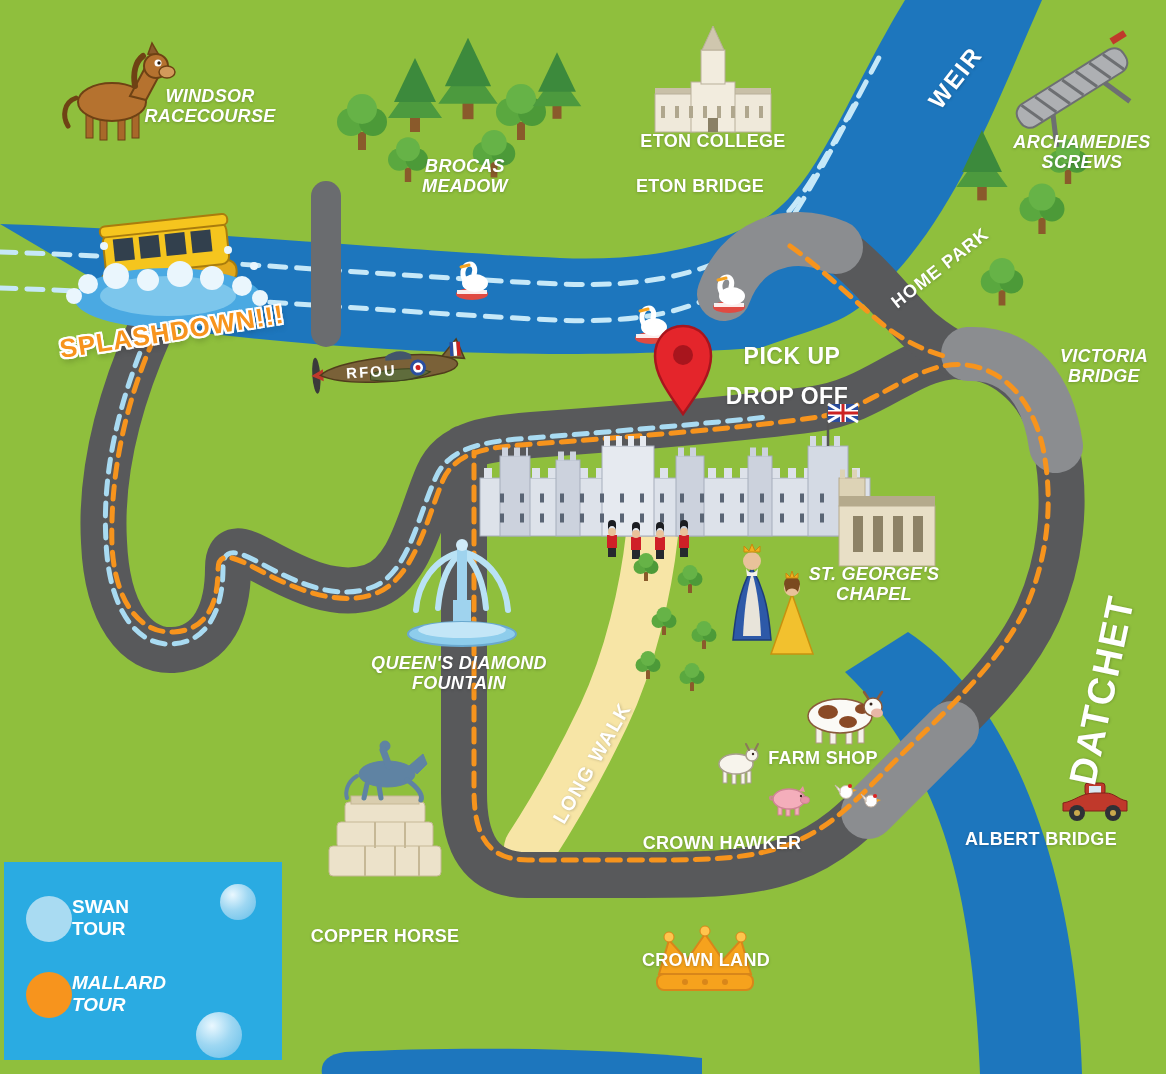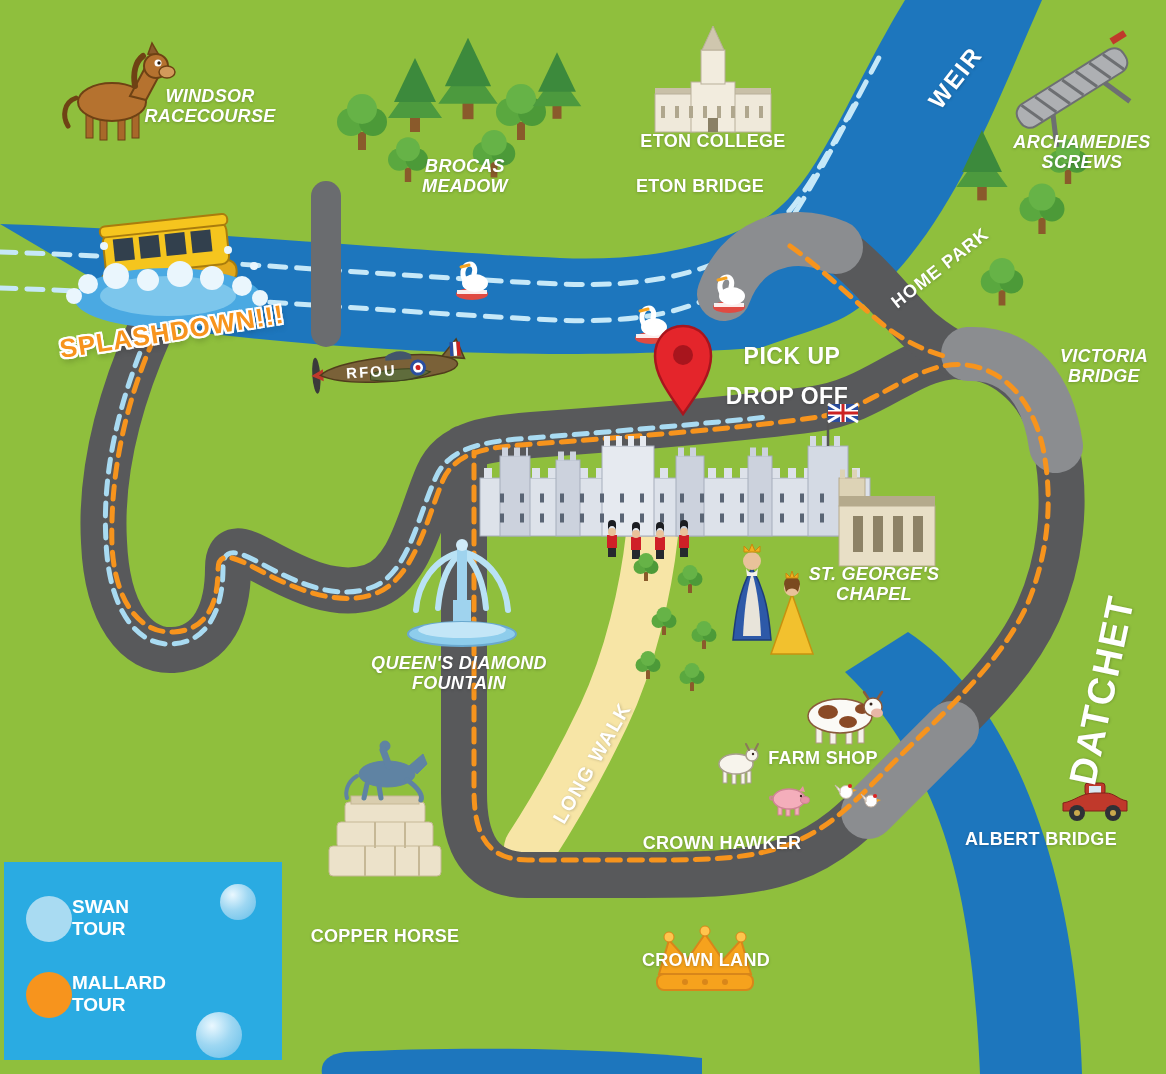--- a/index.html
+++ b/index.html
@@ -12,21 +12,21 @@
   .lbl.wrap{white-space:normal;font-style:italic;}
   .lbl.big{font-size:23px;letter-spacing:.5px;}
   .lbl.splash{color:#f7941d;font-size:26px;letter-spacing:1px;font-weight:800;
        text-shadow:-2px 0 0 #fff,2px 0 0 #fff,0 -2px 0 #fff,0 2px 0 #fff,
                    -2px -2px 0 #fff,2px 2px 0 #fff,-2px 2px 0 #fff,2px -2px 0 #fff,
                    0 4px 6px rgba(0,0,0,.3);}
   .lbl.datchet{font-size:38px;letter-spacing:2px;}
   .legend{position:absolute;left:4px;top:862px;width:278px;height:198px;background:#2aabe2;z-index:6;}
   .legend-row{position:absolute;left:22px;display:flex;}
   .row-swan{top:34px;}
-  .row-mallard{top:110px;}
+  .row-mallard{top:110px;font-style:italic;}
   .dot{width:46px;height:46px;border-radius:50%;flex:0 0 auto;}
   .dot.swan{background:#a9dbf2;}
   .dot.mallard{background:#f7941d;}
   .legend-label{color:#fff;font-weight:800;font-size:19px;line-height:1.15;width:110px;}
   .bubble{position:absolute;border-radius:50%;
           background:radial-gradient(circle at 35% 30%, #eaf8ff 0%, #9ed7f2 45%, #63bde8 100%);}
   .b1{right:26px;top:22px;width:36px;height:36px;}
   .b2{right:40px;top:150px;width:46px;height:46px;}
 </style>
 </head>

